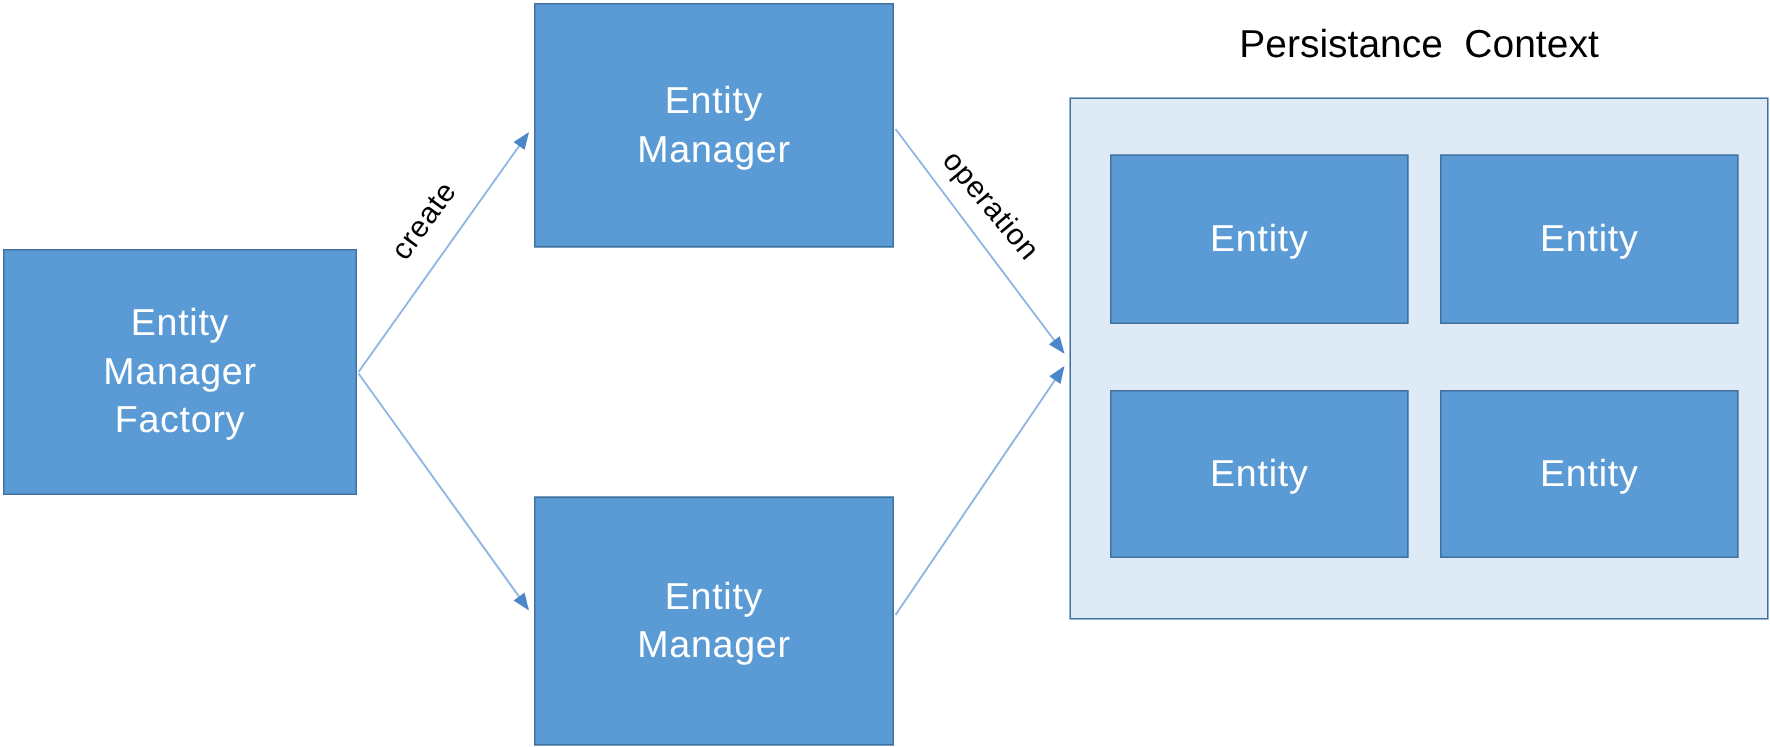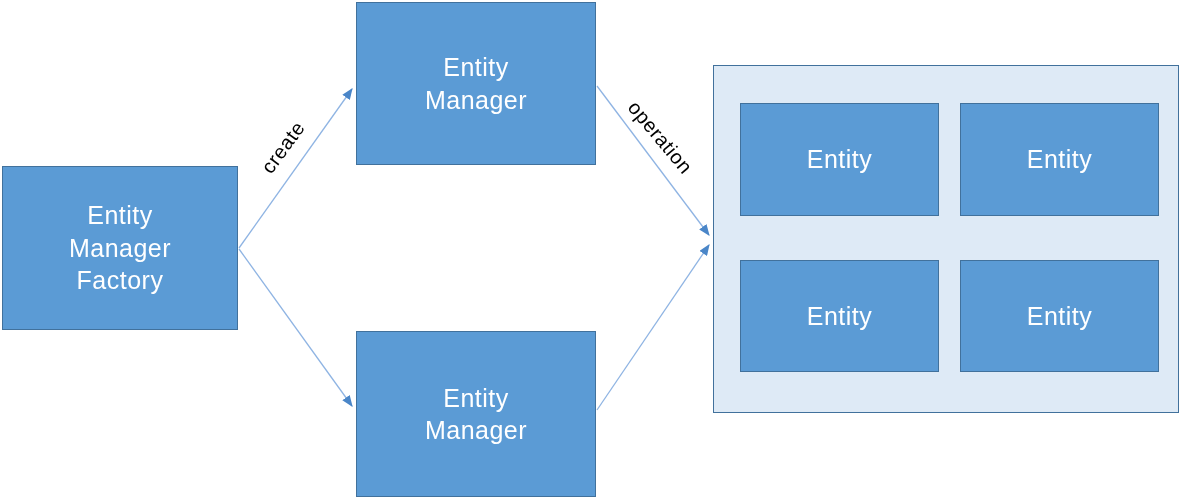--- a/index.html
+++ b/index.html
@@ -101,20 +101,21 @@
   <div class="node factory">Entity
 Manager
 Factory</div>
 
   <div class="node em-top">Entity
 Manager</div>
 
   <div class="node em-bottom">Entity
 Manager</div>
 
+  <div class="pc-title">Persistance Context</div>
 
   <div class="pc-container">
     <div class="entity e1">Entity</div>
     <div class="entity e2">Entity</div>
     <div class="entity e3">Entity</div>
     <div class="entity e4">Entity</div>
   </div>
 
   <div class="edge-label create-label">create</div>
 

